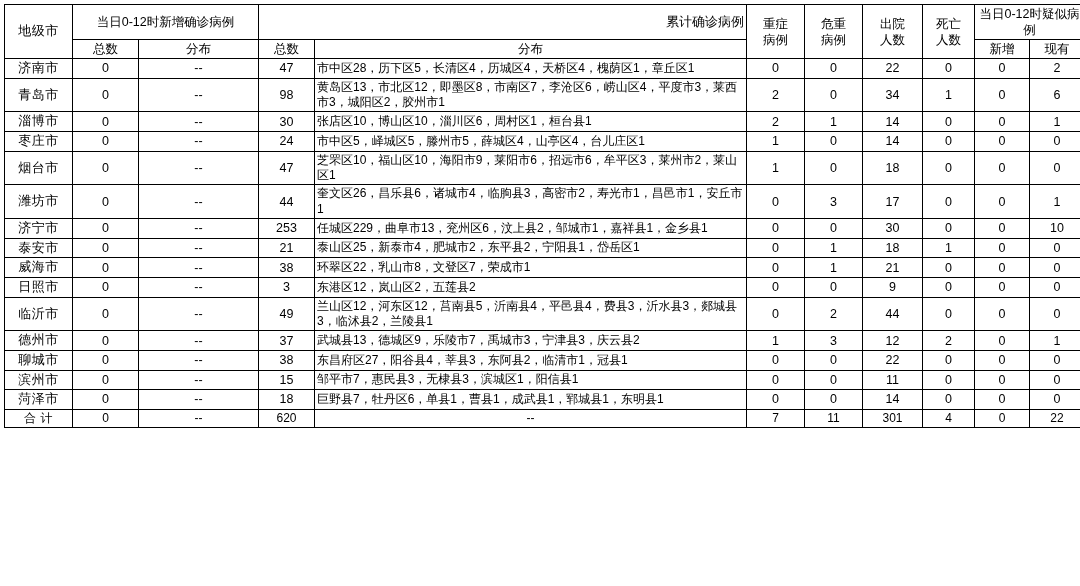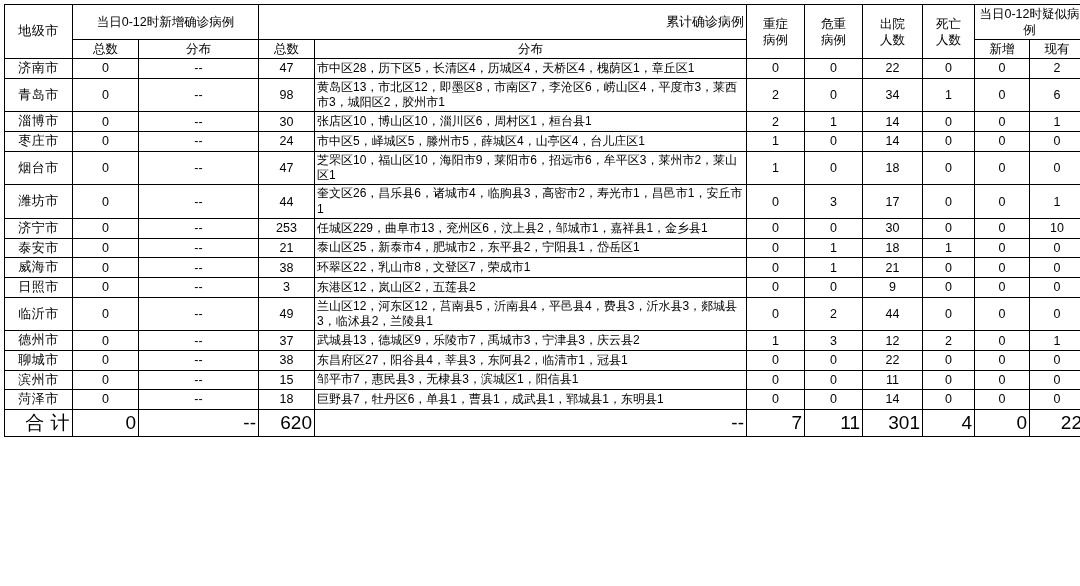--- a/index.html
+++ b/index.html
@@ -46,21 +46,21 @@
     font-size: 13px;
     letter-spacing: 0.5px;
   }
   .dist {
     text-align: left;
     padding-left: 6px;
     font-size: 12px;
     line-height: 1.35;
   }
   .num { text-align: center; font-size: 12.5px; }
-  .total-row td { font-size: 19px; text-align: right; }
+  .total-row td { font-size: 12px; }
   col.c-region { width: 68px; }
   col.c-new-total { width: 66px; }
   col.c-new-dist { width: 120px; }
   col.c-cum-total { width: 56px; }
   col.c-cum-dist { width: 432px; }
   col.c-severe { width: 58px; }
   col.c-critical { width: 58px; }
   col.c-discharged { width: 60px; }
   col.c-death { width: 52px; }
   col.c-sus-new { width: 55px; }

